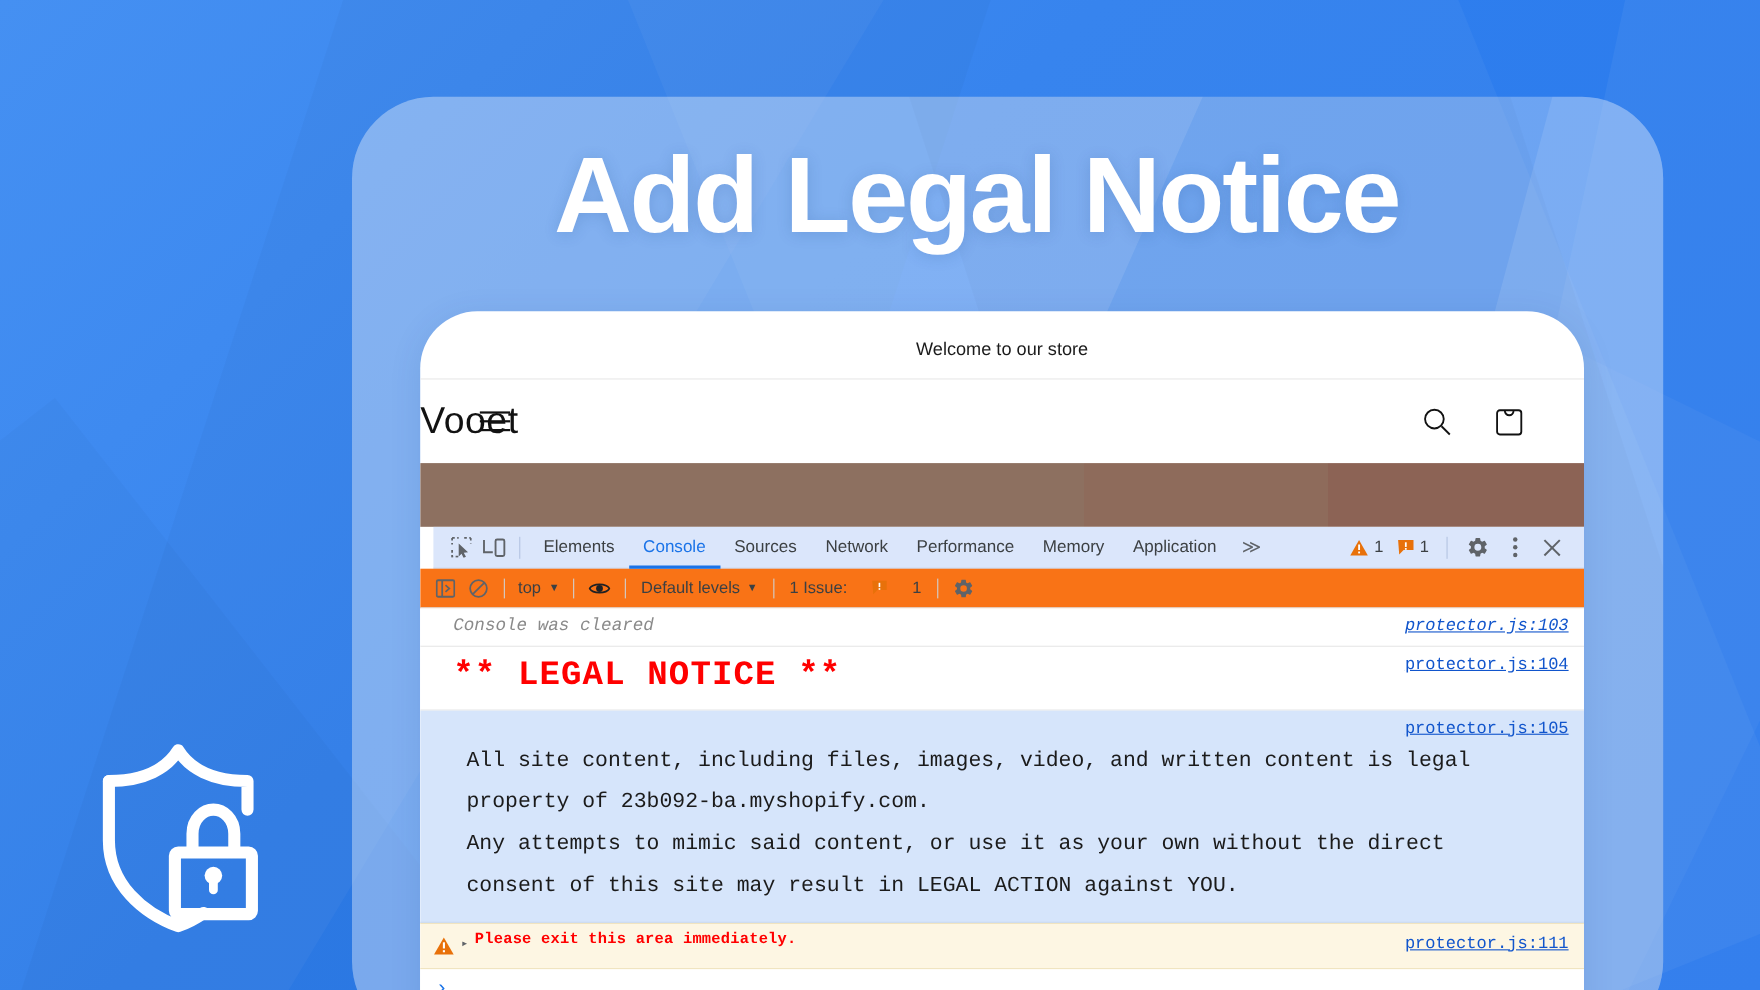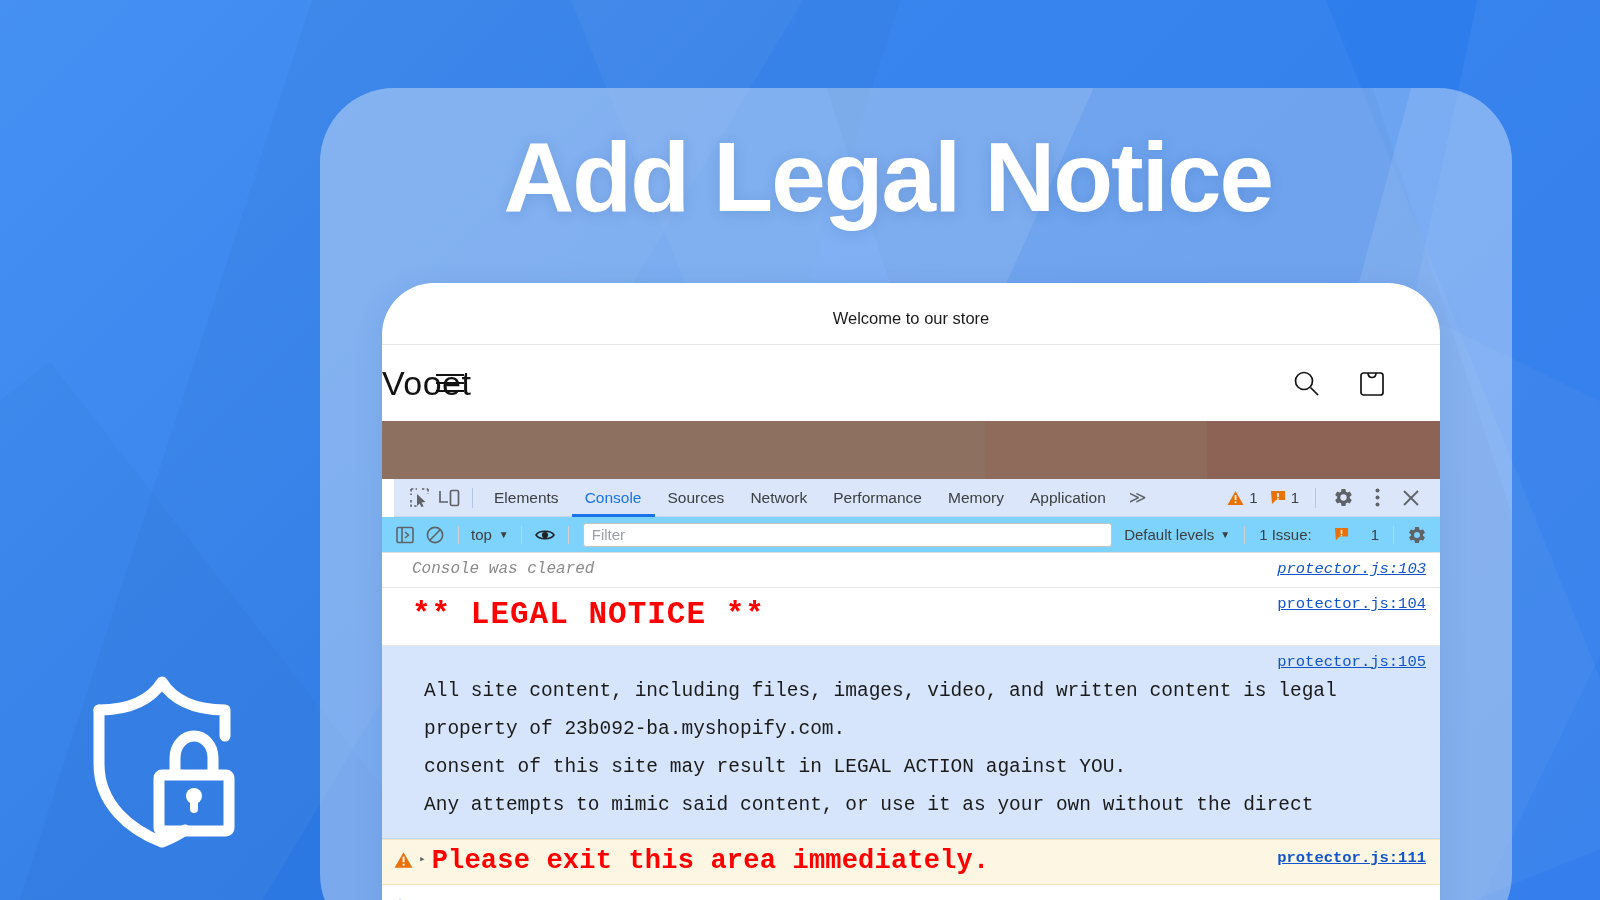--- a/index.html
+++ b/index.html
@@ -100,21 +100,21 @@
   }
   .dt-ic { width:30px; height:26px; display:flex; align-items:center; justify-content:center; }
   .dt-sep { width:1px; height:20px; background:#b4c4e2; margin:0 8px; }
   .dt-tab { padding:0 13px; height:38px; display:flex; align-items:center; white-space:nowrap; }
   .dt-tab.active { color:#1a73e8; box-shadow:inset 0 -3px 0 #1a73e8; }
   .dt-more { padding:0 10px; font-size:17px; color:#5f6368; }
   .dt-right { margin-left:auto; display:flex; align-items:center; gap:4px; padding-right:4px; }
   .cnt { display:flex; align-items:center; gap:5px; font-size:15px; color:#3c4043; padding:0 4px; }
 
   .dt-filterbar {
-    height:36px; background:#7dd3fc; display:flex; align-items:center;
+    height:36px; background:#f97316; display:flex; align-items:center;
     padding:16px 8px; font-size:15px; color:#3c4043;
     border-bottom:1px solid #e0e0e0;
   }
   .fb-ic { width:30px; height:26px; display:flex; align-items:center; justify-content:center; }
   .fb-sep { width:1px; height:18px; background:#d0d0d0; margin:0 8px; }
   .ctx { display:flex; align-items:center; gap:7px; padding:0 4px; }
   .caret { font-size:10px; }
   .filter-input {
     flex:1; height:24px; border:1px solid #c4c4c4; border-radius:3px;
     background:#fff; font-size:15px; color:#9aa0a6;
@@ -134,24 +134,24 @@
   }
   .row-cleared { color:#8a8a8a; font-style:italic; font-size:16px; padding-bottom:9px; }
   .row-notice { padding:9px 14px 12px 30px; }
   .notice-text { color:#f00; font-weight:bold; font-size:31px; letter-spacing:1px; line-height:1.15; }
   .row-block { background:#d6e5fb; border-bottom:1px solid #c3d8f5; padding:26px 14px 14px 30px; }
   .block-line { color:#1b1b1b; font-size:19.5px; line-height:1.95; white-space:pre;margin-left:12px; }
   .row-warn {
     background:#fdf6e3; border-top:1px solid #f0e4c0; border-bottom:1px solid #f0e4c0;
     padding:6px 14px 8px 12px; display:flex; align-items:flex-start; gap:6px;
   }
-  .warn-text { color:#f00; font-weight:bold; font-size:27px; letter-spacing:.2px; }
+  .warn-text { color:#f00; font-weight:bold; font-size:14px; letter-spacing:.2px; }
   .tri-arrow { color:#5f6368; font-size:11px; line-height:26px; }
   .prompt { padding:7px 14px 7px 14px; color:#1a73e8; font-size:19px; font-family:"Liberation Mono","DejaVu Sans Mono",monospace; }
-  .warn-src { position:absolute; right:14px; top:9px;font-weight:bold; }
+  .warn-src { position:absolute; right:14px; top:9px; }
 </style>
 </head>
 <body>
 
 <div id="bg">
   <div class="facet f1"></div>
   <div class="facet f2"></div>
   <div class="facet f3"></div>
   <div class="facet f4"></div>
   <div class="facet f5"></div>
@@ -298,21 +298,20 @@
         <span class="caret">▼</span>
       </div>
       <div class="fb-sep"></div>
       <div class="fb-ic">
         <svg width="20" height="14" viewBox="0 0 20 14">
           <path d="M1 7 C4 2, 16 2, 19 7 C16 12, 4 12, 1 7 Z" stroke="#202124" stroke-width="1.5" fill="none"></path>
           <circle cx="10" cy="7" r="3.1" fill="#202124"></circle>
         </svg>
       </div>
       <div class="fb-sep"></div>
-      <div class="filter-input">Filter</div>
       <div class="levels">
         <span>Default levels</span>
         <span class="caret">▼</span>
       </div>
       <div class="fb-sep"></div>
       <div class="issues">
         <span>1 Issue:</span>
         <svg width="15" height="15" viewBox="0 0 16 16">
           <path d="M1 1 h14 v9 h-9 l-4 4 z" fill="#e8710a"></path>
           <rect x="7.2" y="3" width="1.6" height="4.2" fill="#fff"></rect>
@@ -336,22 +335,22 @@
       </div>
 
       <div class="row row-notice">
         <div class="notice-text">** LEGAL NOTICE **</div>
         <span class="src">protector.js:104</span>
       </div>
 
       <div class="row row-block">
         <div class="block-line">All site content, including files, images, video, and written content is legal</div>
         <div class="block-line">property of 23b092-ba.myshopify.com.</div>
+        <div class="block-line">Any attempts to mimic said content, or use it as your own without the direct</div>
         <div class="block-line">consent of this site may result in LEGAL ACTION against YOU.</div>
-        <div class="block-line">Any attempts to mimic said content, or use it as your own without the direct</div>
         <span class="src">protector.js:105</span>
       </div>
 
       <div class="row row-warn">
         <svg width="19" height="18" viewBox="0 0 17 16" style="margin-top:5px">
           <path d="M8.5 1 L16.5 15 L0.5 15 Z" fill="#e8710a"></path>
           <rect x="7.7" y="5" width="1.7" height="5" fill="#fff"></rect>
           <rect x="7.7" y="11.4" width="1.7" height="1.7" fill="#fff"></rect>
         </svg>
         <span class="tri-arrow">▸</span>

